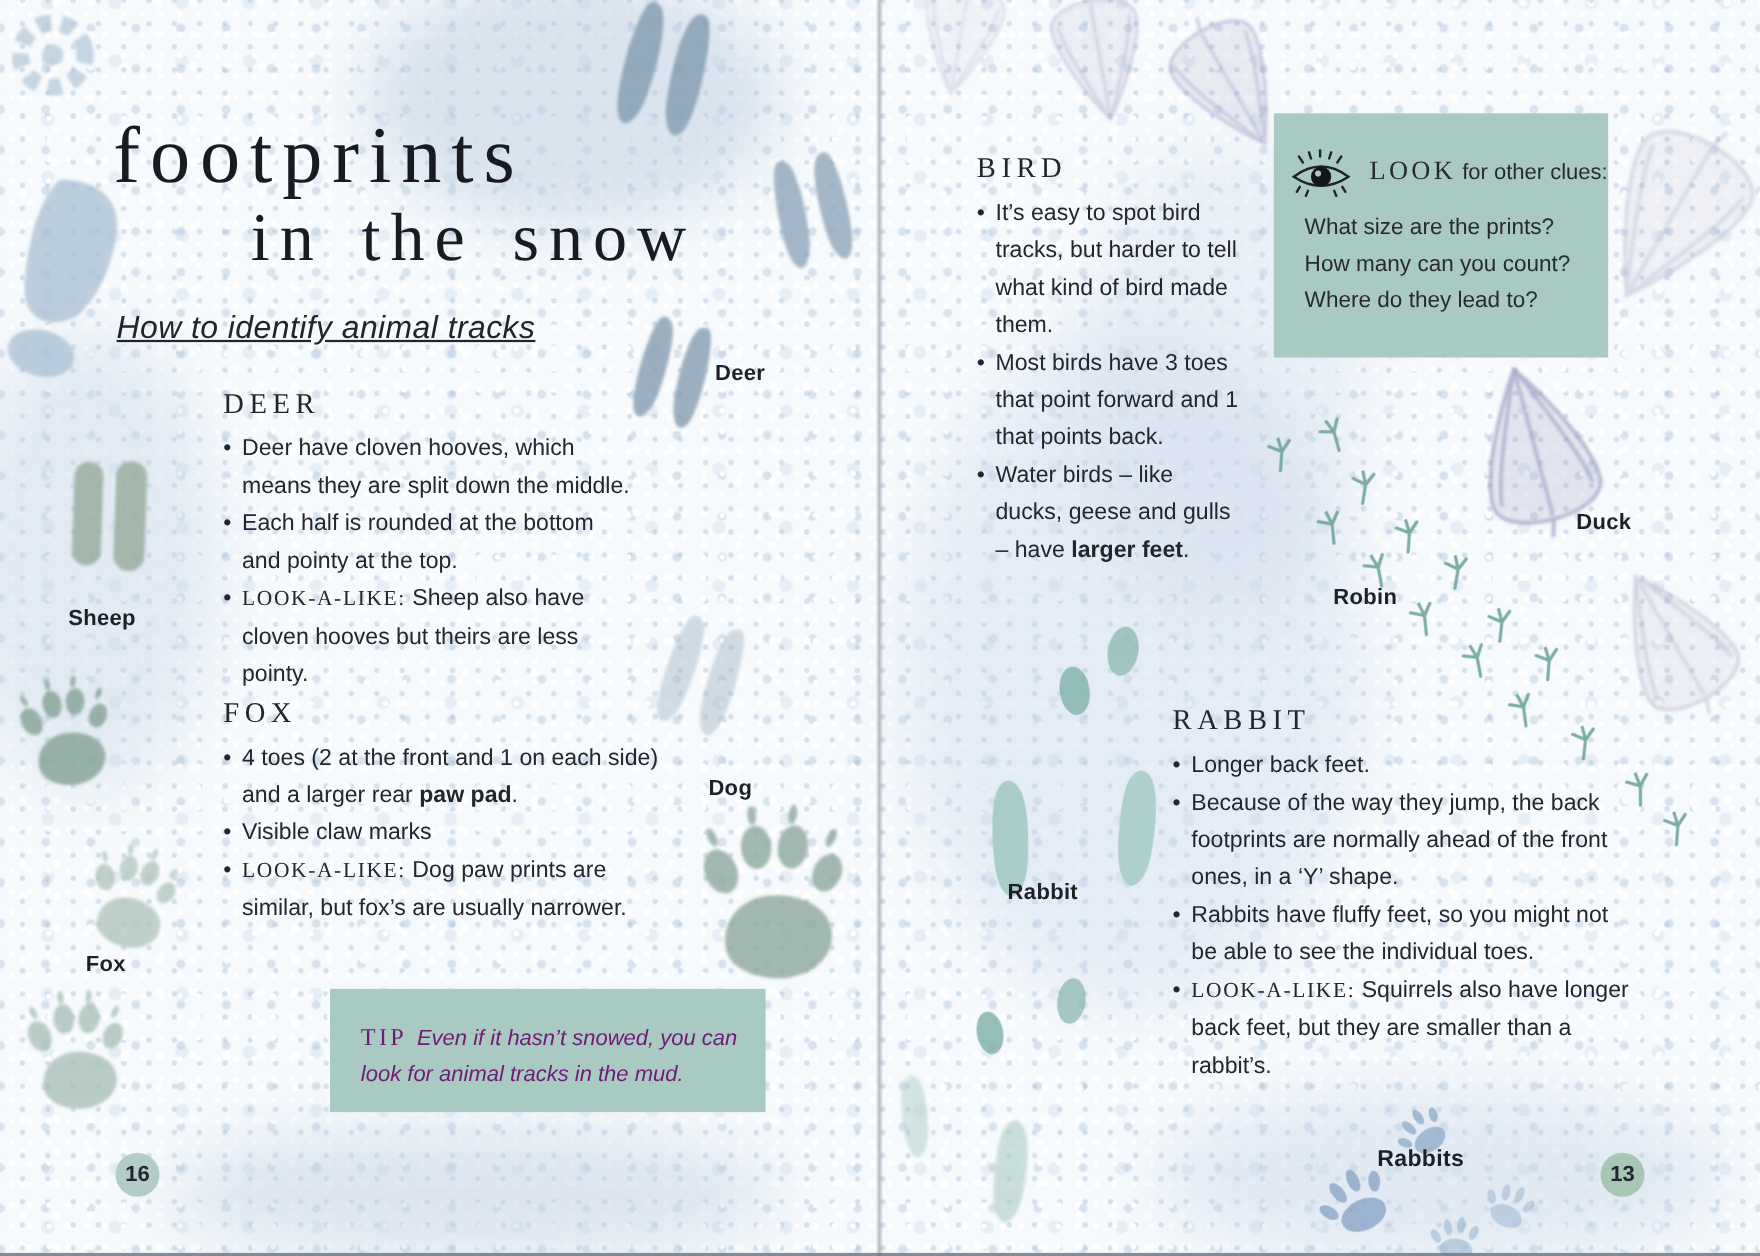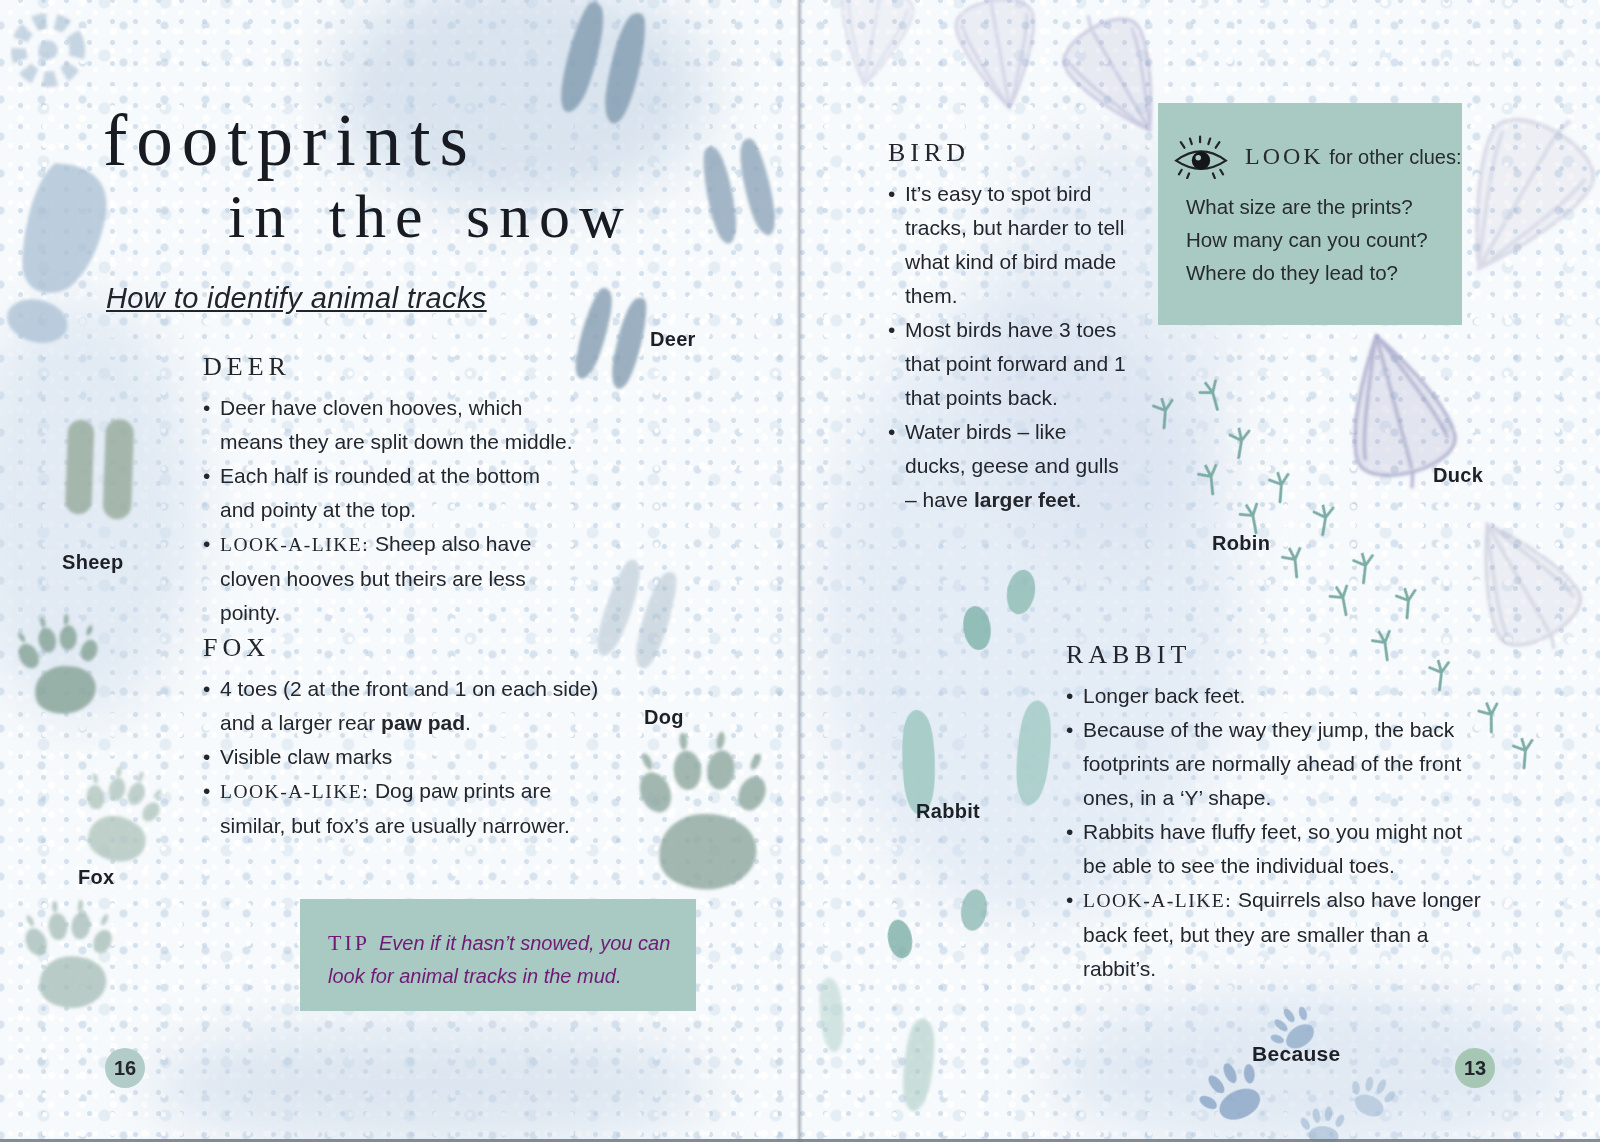--- a/index.html
+++ b/index.html
@@ -338,21 +338,21 @@
         <div class="bullet">
           <span class="dot">•</span>
           <span class="btxt"><span class="run-caps">LOOK-A-LIKE:</span><span> Squirrels also have longer back feet, but they are smaller than a rabbit’s.</span></span>
         </div>
       </div>
   </section>
 
   <div class="label" style="left:916px;top:800px;">Rabbit</div>
   <div class="label" style="left:1212px;top:532px;">Robin</div>
   <div class="label" style="left:1433px;top:464px;">Duck</div>
-  <div class="label" style="left:1252px;top:1042px;font-size:21px;">Because</div>
+  <div class="label" style="left:1252px;top:1042px;font-size:21px;">Rabbits</div>
 
   <div class="pagenum pn17">13</div>
 
 <svg viewBox="0 0 30 32" class="pr sharp" style="left: 1152px; top: 398px; width: 27px; height: 29px; transform: rotate(-30deg); color: rgb(111, 164, 157); opacity: 0.9;">
       <use href="#robin-foot"></use>
     </svg>
     <svg viewBox="0 0 30 32" class="pr sharp" style="left: 1200px; top: 380px; width: 27px; height: 29px; transform: rotate(-50deg); color: rgb(111, 164, 157); opacity: 0.9;">
       <use href="#robin-foot"></use>
     </svg>
     <svg viewBox="0 0 30 32" class="pr sharp" style="left: 1228px; top: 428px; width: 27px; height: 29px; transform: rotate(-25deg); color: rgb(111, 164, 157); opacity: 0.9;">

